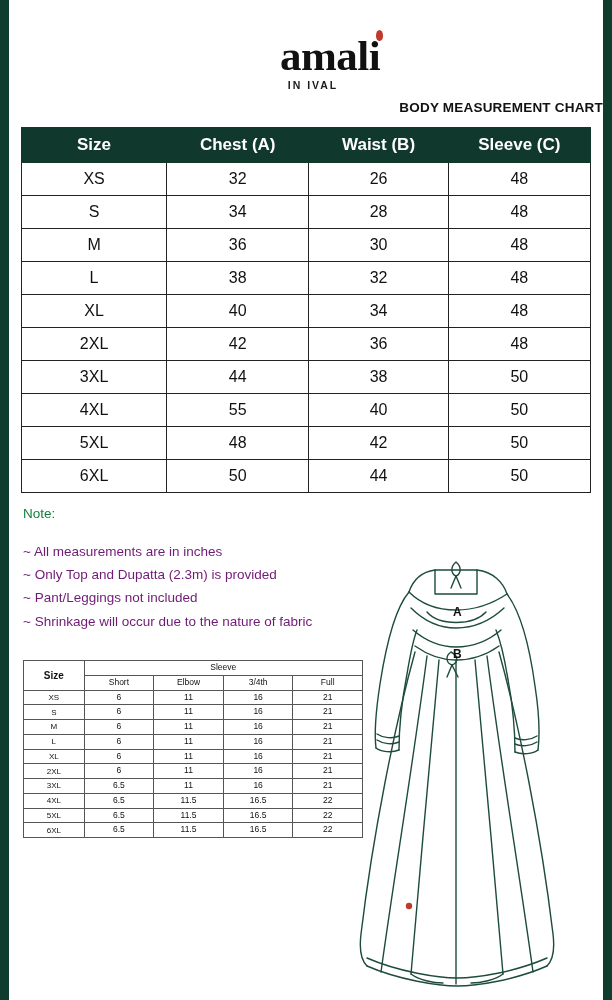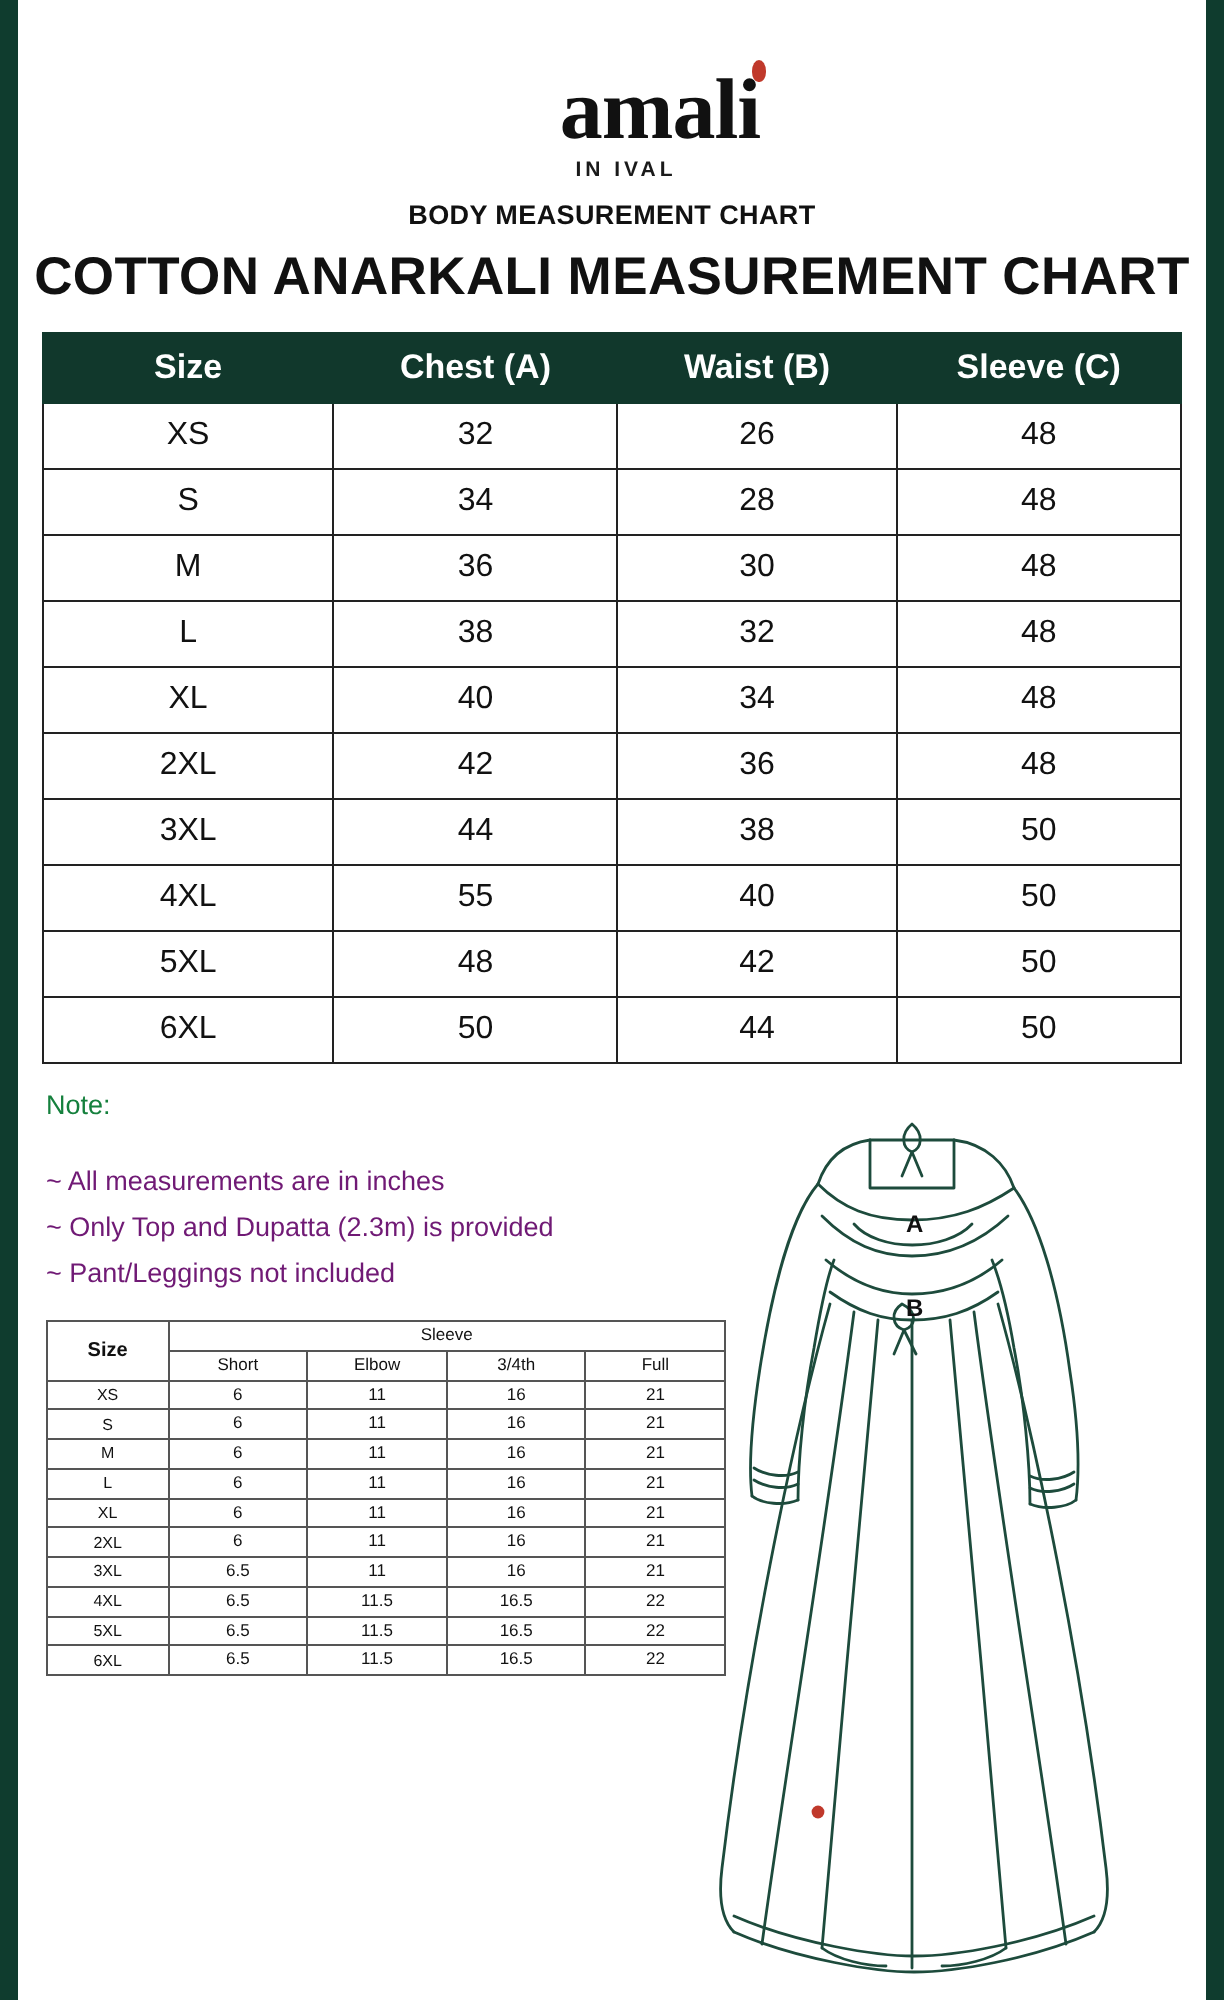--- a/index.html
+++ b/index.html
@@ -61,20 +61,21 @@
     color: #1a1a1a;
     font-weight: 600;
     padding-left: 14px;
   }
   .brand-caption {
     font-size: 13.5px;
     font-weight: 700;
     margin-top: 9px;
     letter-spacing: 0.2px;
     color: #111111;
+    text-align: right;
   }
 
   
   .main-title {
     text-align: center;
     font-size: 26.5px;
     font-weight: 700;
     margin-top: 8px;
     letter-spacing: 0.2px;
     white-space: nowrap;
@@ -191,21 +192,20 @@
 
     <div class="brand">
       <div class="brand-name">
         <span>amali</span>
         <span class="brand-dot"></span>
       </div>
       <div class="brand-sub">IN IVAL</div>
       <div class="brand-caption">BODY MEASUREMENT CHART</div>
     </div>
 
-    <div class="main-title">COTTON ANARKALI MEASUREMENT CHART</div>
 
     <div class="size-table-wrap">
       <table class="size-table">
         <colgroup>
             <col class="c0">
             <col class="c1">
             <col class="c2">
             <col class="c3">
           </colgroup>
         <thead>
@@ -279,20 +279,21 @@
           </tr>
         </tbody>
       </table>
     </div>
 
     <div class="notes">
       <div class="notes-title">Note:</div>
       <div class="note-line">~ All measurements are in inches</div>
       <div class="note-line">~ Only Top and Dupatta (2.3m) is provided</div>
       <div class="note-line">~ Pant/Leggings not included</div>
+      <div class="note-line">~ Shrinkage will occur due to the nature of fabric</div>
     </div>
 
     <div class="sleeve-wrap">
       <table class="sleeve-table">
         <thead>
           <tr>
             <th class="sz" rowspan="2">Size</th>
             <th class="grp" colspan="4">Sleeve</th>
           </tr>
           <tr>

